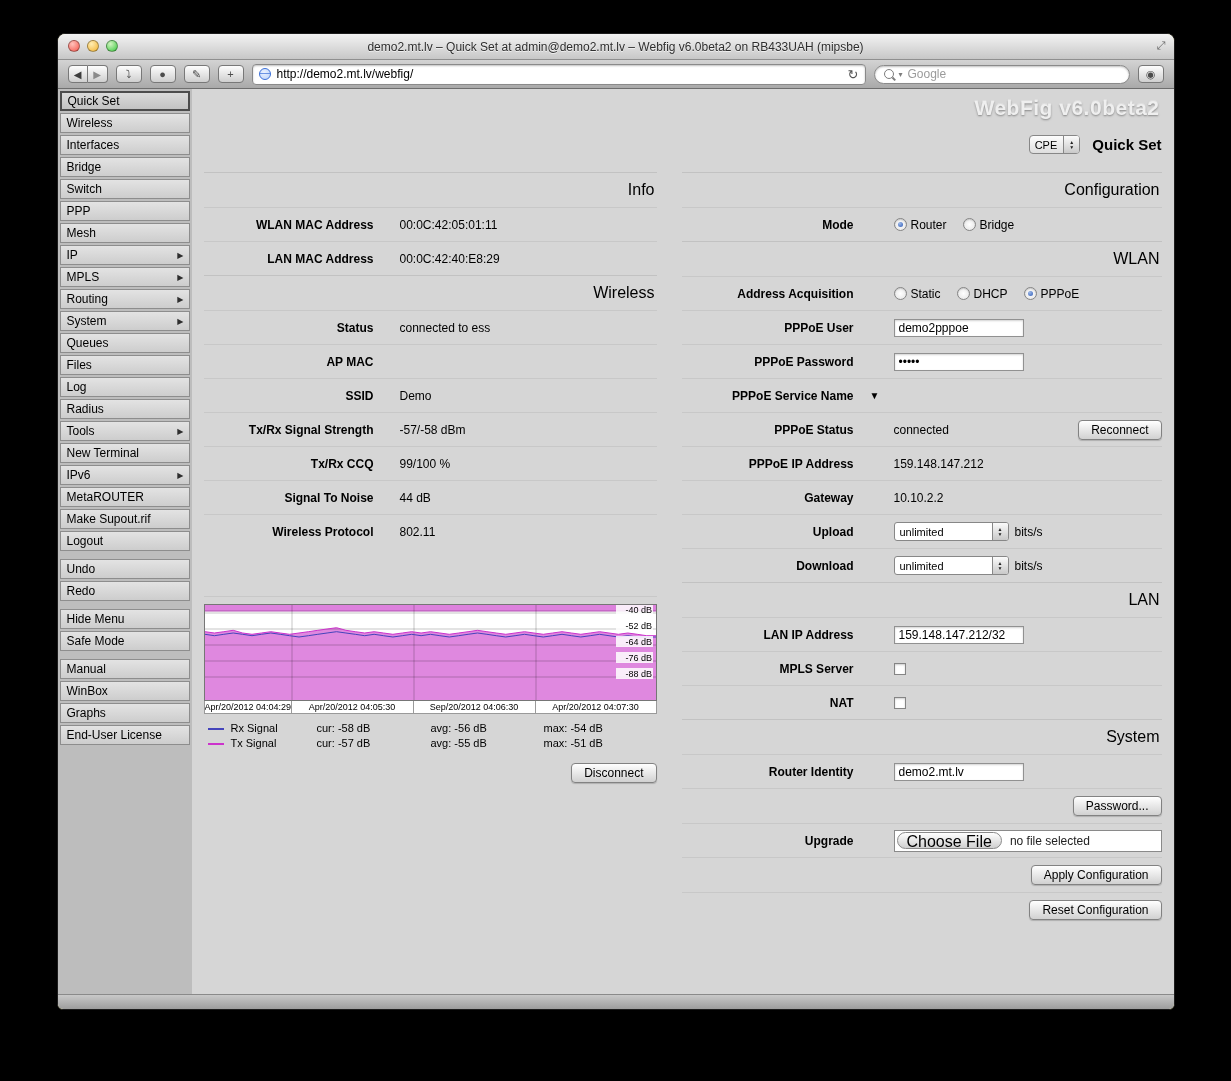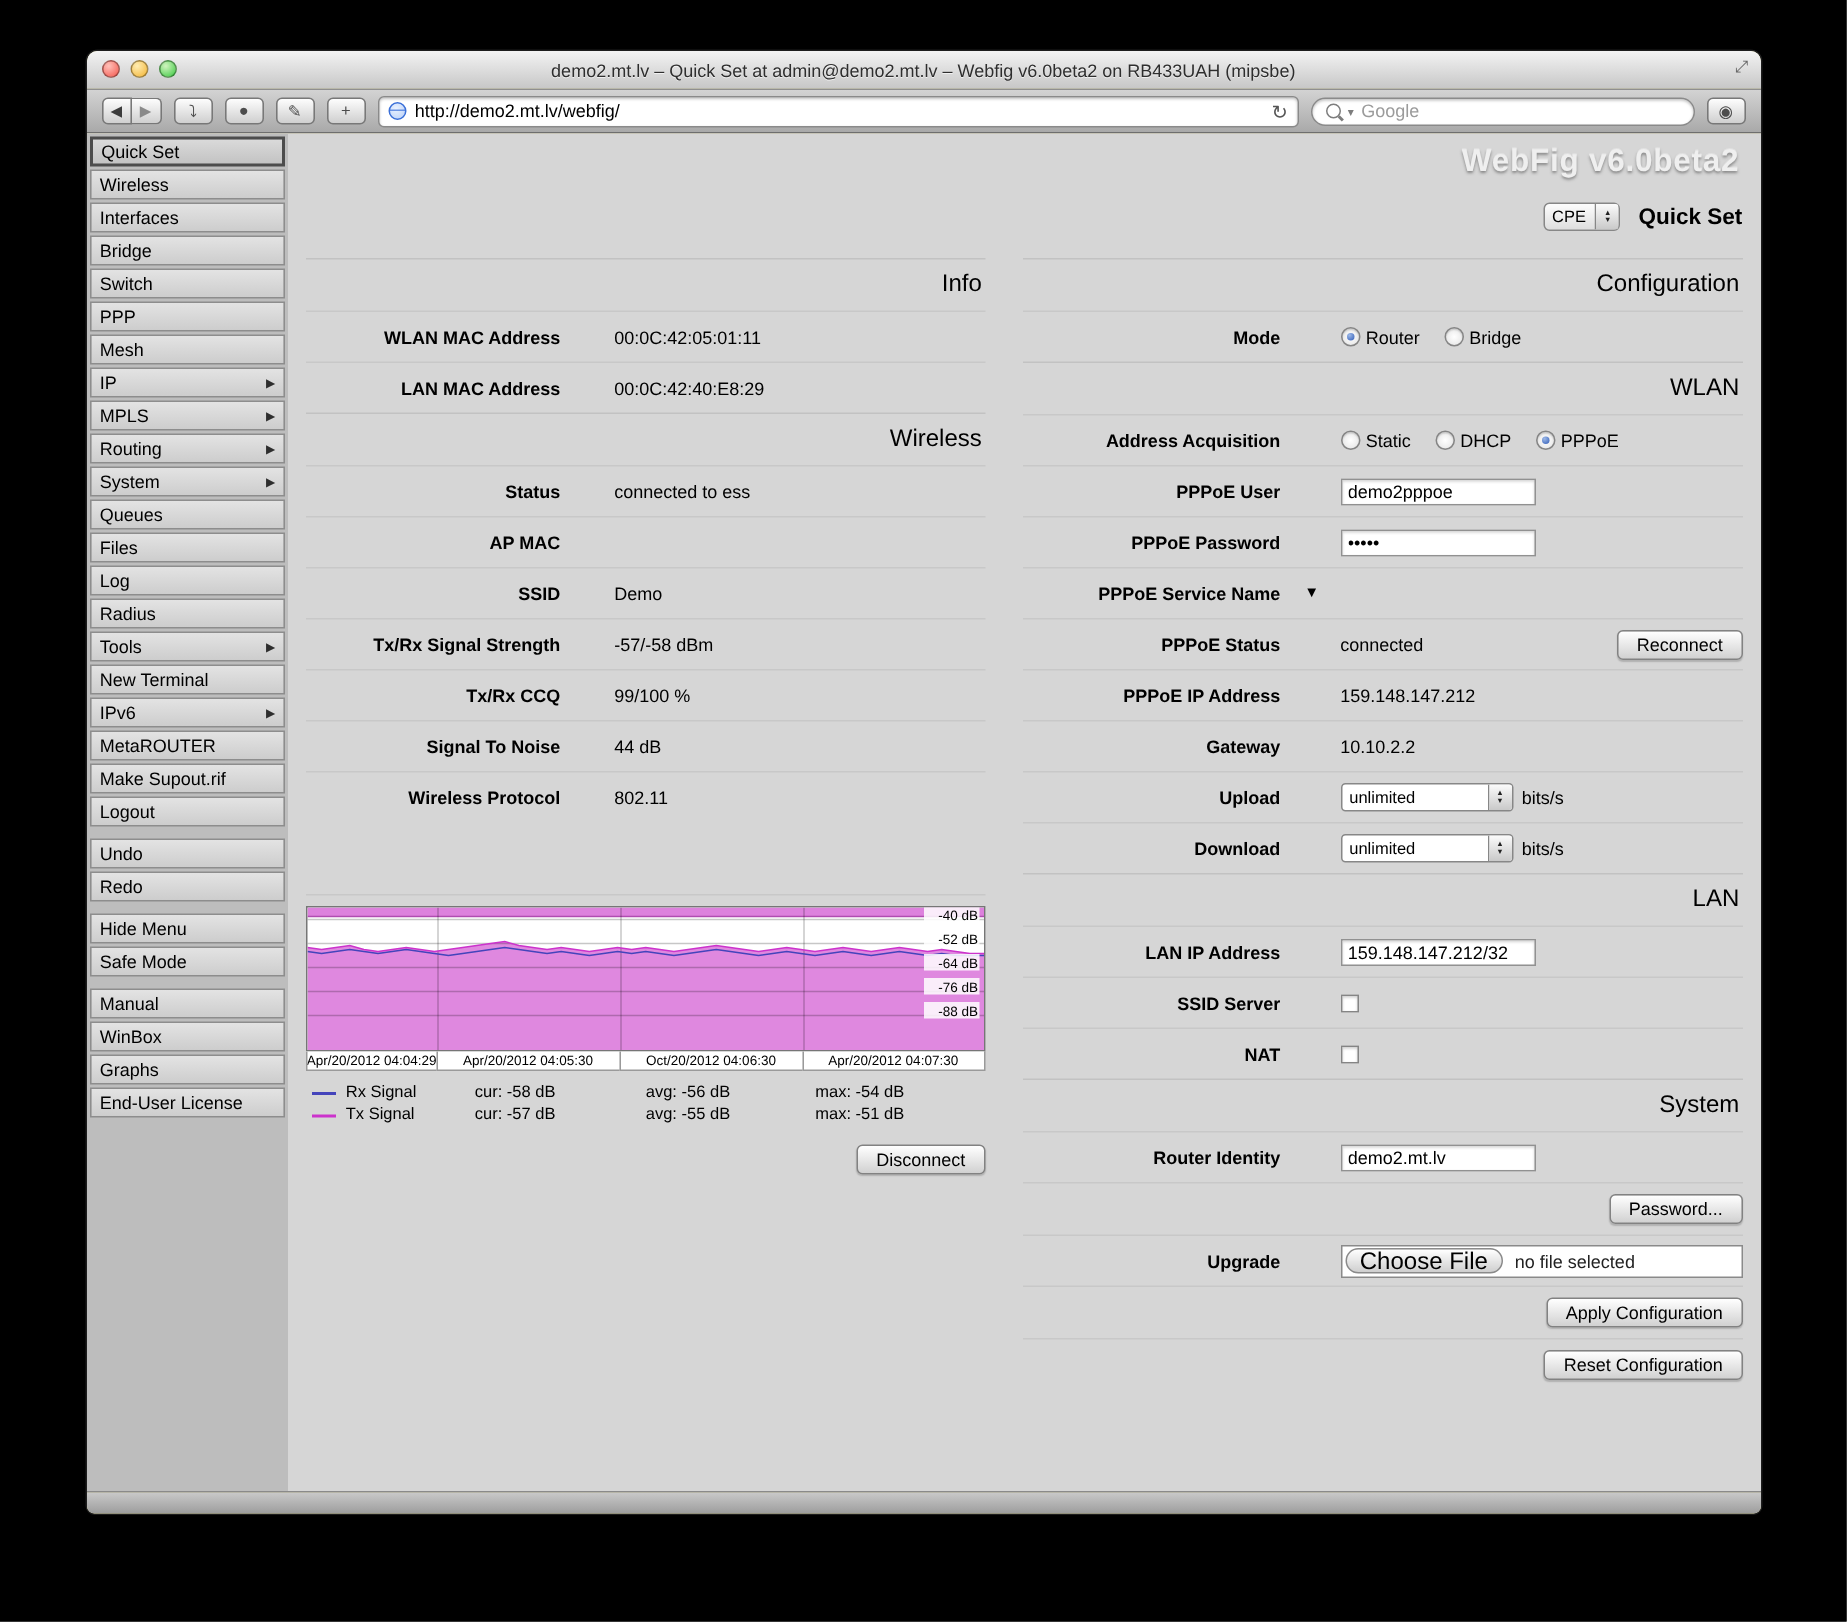--- a/index.html
+++ b/index.html
@@ -63,21 +63,21 @@
   .sel .stepper{width:15px;height:17px;border-left:1px solid #878787;border-radius:0 2px 2px 0;
     background:linear-gradient(#fbfbfb,#c9c9c9);display:flex;flex-direction:column;align-items:center;
     justify-content:center;font-size:5px;line-height:5px;color:#222;}
   .sel.mode{border-radius:4px;background:linear-gradient(#fdfdfd,#dedede);}
   .columns{display:flex;gap:25px;margin-top:9px;}
   .col-left{width:453px;flex-shrink:0;}
   .col-right{flex:1;}
   .sec-head{border-top:1px solid #c2c2c2;text-align:right;font-size:16px;color:#000;padding:8px 2px;}
   .frow{border-top:1px solid #c8c8c8;min-height:34px;display:flex;align-items:center;box-sizing:border-box;}
   .flabel{width:170px;flex-shrink:0;font-size:12px;font-weight:bold;text-align:right;color:#000;}
-  .fvalue{margin-left:36px;font-size:12px;color:#000;display:flex;align-items:center;gap:6px;flex:1;}
+  .fvalue{margin-left:26px;font-size:12px;color:#000;display:flex;align-items:center;gap:6px;flex:1;}
   .col-right .flabel{width:172px;}
   .col-right .fvalue{margin-left:40px;}
   .fvalue.tight{margin-left:16px;}
   .radio{display:flex;align-items:center;gap:4px;margin-right:10px;}
   .rdot{width:13px;height:13px;border-radius:50%;border:1px solid #858585;box-sizing:border-box;
     background:radial-gradient(#ffffff,#e2e2e2);position:relative;box-shadow:inset 0 1px 1px rgba(0,0,0,.15);}
   .rdot.on::after{content:"";position:absolute;left:3px;top:3px;right:3px;bottom:3px;border-radius:50%;
     background:radial-gradient(circle at 35% 30%,#9db9e8,#2f5bb7);}
   .cbox{width:12px;height:12px;border:1px solid #858585;background:#fff;box-sizing:border-box;
     box-shadow:inset 0 1px 2px rgba(0,0,0,.2);}
@@ -335,21 +335,21 @@
                   <text x="447" y="40" text-anchor="end" font-size="9" fill="#000" font-family="Liberation Sans, sans-serif">-64 dB</text>
                   <rect x="411" y="47" width="37" height="11" fill="#ffffff" fill-opacity="0.85"></rect>
                   <text x="447" y="56" text-anchor="end" font-size="9" fill="#000" font-family="Liberation Sans, sans-serif">-76 dB</text>
                   <rect x="411" y="63" width="37" height="11" fill="#ffffff" fill-opacity="0.85"></rect>
                   <text x="447" y="72" text-anchor="end" font-size="9" fill="#000" font-family="Liberation Sans, sans-serif">-88 dB</text>
                 </svg>
             </div>
             <div class="xaxis">
               <span class="xcell">Apr/20/2012 04:04:29</span>
               <span class="xcell">Apr/20/2012 04:05:30</span>
-              <span class="xcell">Oct/20/2012 04:06:30</span>
+              <span class="xcell">Sep/20/2012 04:06:30</span>
               <span class="xcell">Apr/20/2012 04:07:30</span>
             </div>
             <div class="legend">
               <div class="lrow">
                 <span class="lname">
                   <span class="swatch" style="background: rgb(68, 68, 187);"></span>
                   <span>Rx Signal</span>
                 </span>
                 <span>cur: -58 dB</span>
                 <span>avg: -56 dB</span>
@@ -471,21 +471,21 @@
 
           <div class="sec-head">LAN</div>
 
           <div class="frow">
             <div class="flabel">LAN IP Address</div>
             <div class="fvalue">
               <input class="tinput" type="text" value="159.148.147.212/32" style="">
             </div>
           </div>
           <div class="frow">
-            <div class="flabel">SSID Server</div>
+            <div class="flabel">MPLS Server</div>
             <div class="fvalue">
               <span class="cbox"></span>
             </div>
           </div>
           <div class="frow">
             <div class="flabel">NAT</div>
             <div class="fvalue">
               <span class="cbox"></span>
             </div>
           </div>

